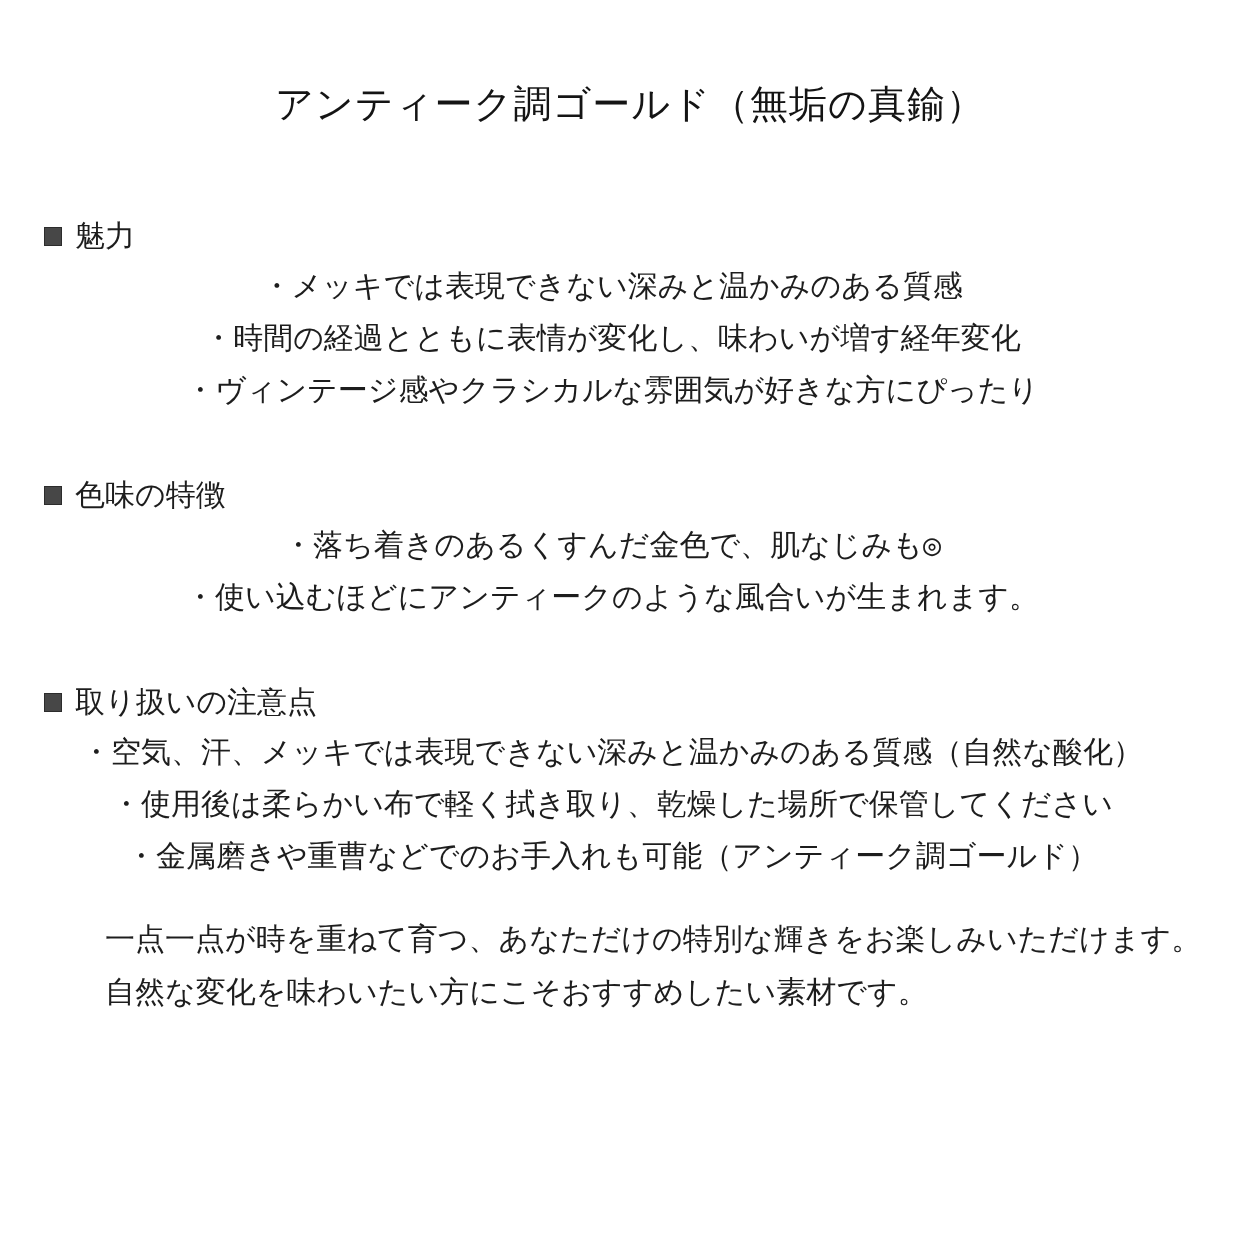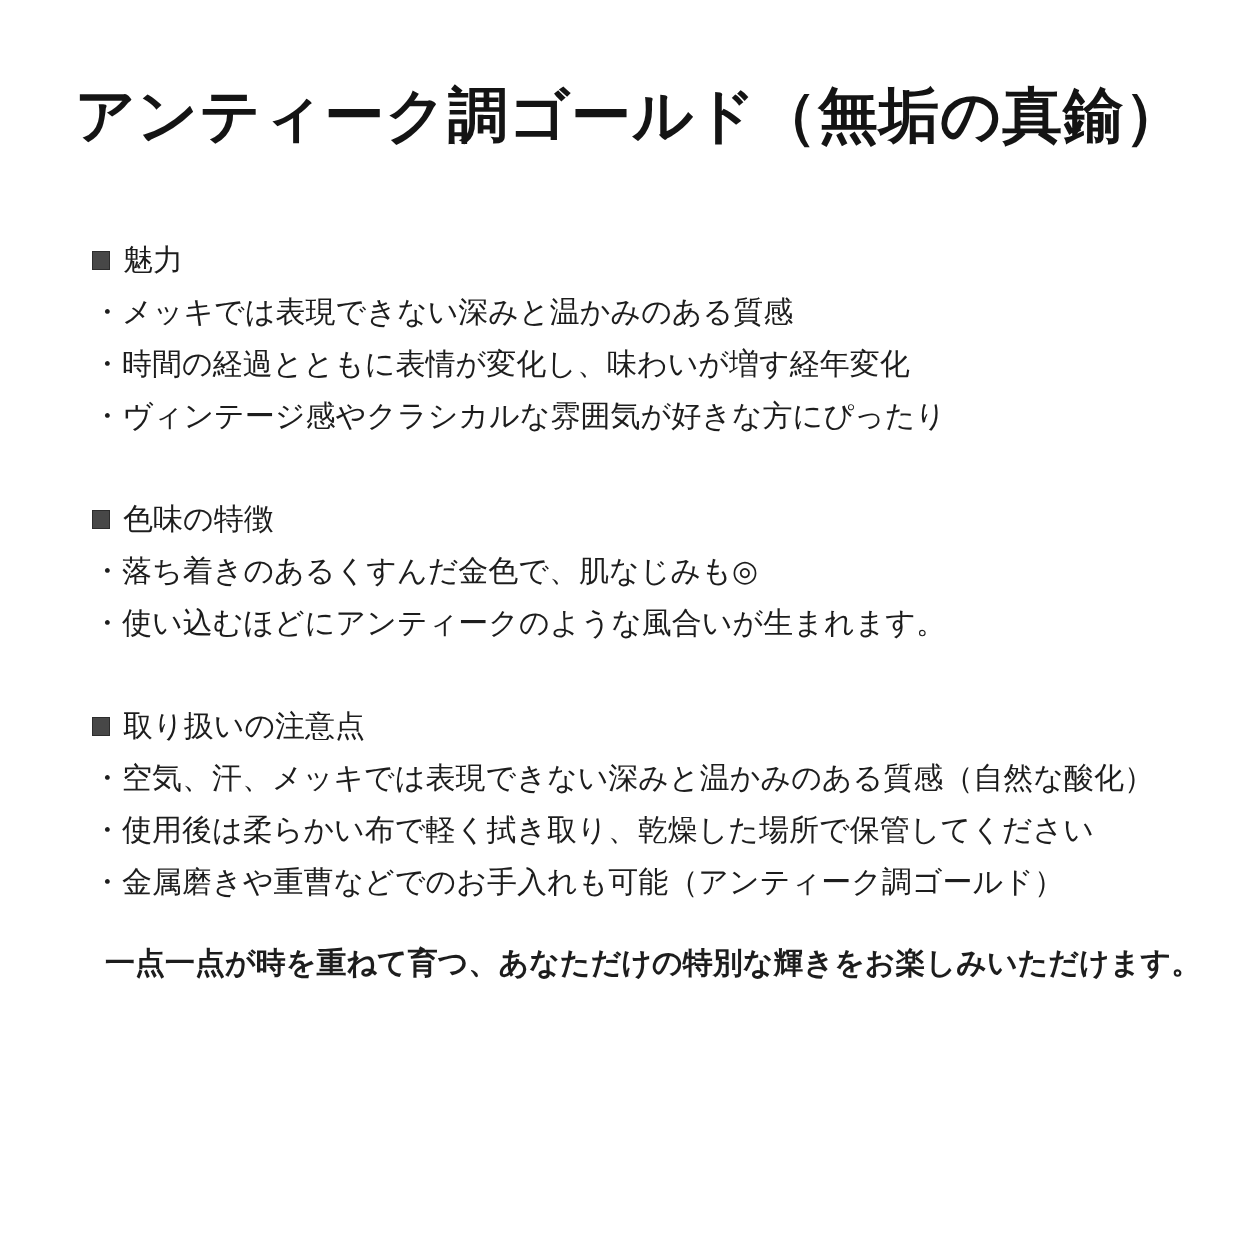--- a/index.html
+++ b/index.html
@@ -18,30 +18,31 @@
     width: 1260px;
     height: 1260px;
     background: #ffffff;
     box-sizing: border-box;
   }
   .title-block {
     text-align: center;
     padding-top: 60px;
   }
   .title-line {
-    margin: 12px;
-    font-size: 60px;
+    margin: 0;
+    font-size: 38px;
     line-height: 88px;
-    font-weight: 700;
+    font-weight: 400;
     letter-spacing: 1px;
     color: #141414;
   }
   .body-block {
     box-sizing: border-box;
-    padding: 62px 80px 0 92px;
+    padding: 62px 80px 0 44px;
+    text-align: center;
   }
   .section + .section {
     margin-top: 51px;
   }
   .section-heading {
     font-size: 30px;
     line-height: 52px;
     display: flex;
     align-items: center;
   }
@@ -56,29 +57,29 @@
   }
   .heading-text {
     font-size: 30px;
     color: #1d1d1d;
   }
   .bullet-line {
     font-size: 30px;
     line-height: 52px;
     color: #1d1d1d;
     white-space: nowrap;
+    font-family: Liberation Mono, monospace;
   }
   .bullet-glyph {
     display: inline-block;
     width: 30px;
   }
   .footer-block {
     box-sizing: border-box;
     padding: 28px 60px 0 105px;
-    font-weight: bold;
   }
   .footer-line {
     margin: 0;
     font-size: 30px;
     line-height: 53px;
     color: #1d1d1d;
     white-space: nowrap;
   }
 </style>
 </head>
@@ -118,15 +119,16 @@
       </div>
       <div class="bullet-line"><span class="bullet-glyph">・</span><span>空気、汗、メッキでは表現できない深みと温かみのある質感（自然な酸化）</span></div>
       <div class="bullet-line"><span class="bullet-glyph">・</span><span>使用後は柔らかい布で軽く拭き取り、乾燥した場所で保管してください</span></div>
       <div class="bullet-line"><span class="bullet-glyph">・</span><span>金属磨きや重曹などでのお手入れも可能（アンティーク調ゴールド）</span></div>
     </section>
 
   </main>
 
   <footer class="footer-block">
     <p class="footer-line">一点一点が時を重ねて育つ、あなただけの特別な輝きをお楽しみいただけます。</p>
+    <p class="footer-line">自然な変化を味わいたい方にこそおすすめしたい素材です。</p>
   </footer>
 
 </div>
 
 </body></html>

